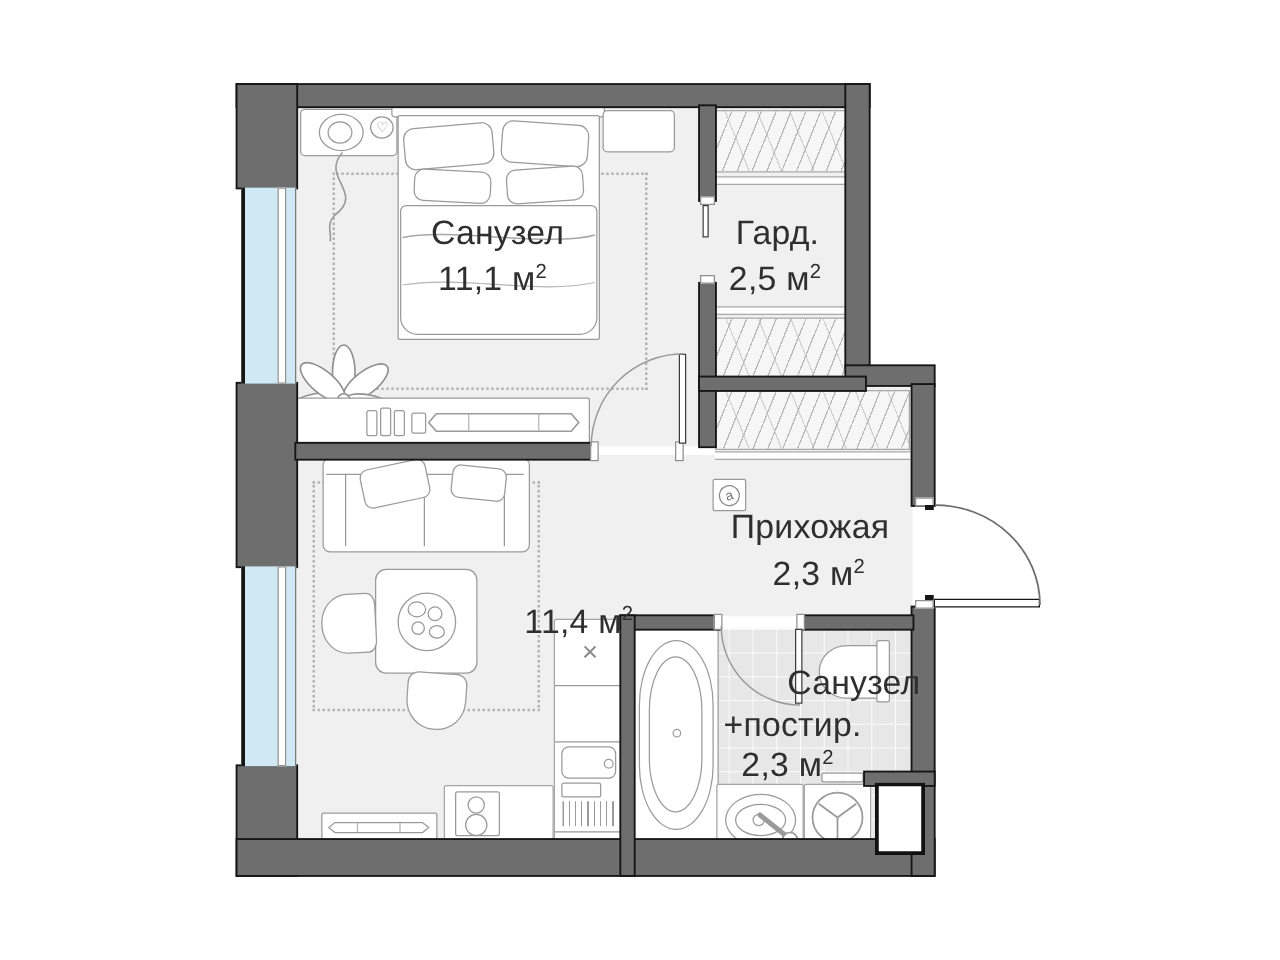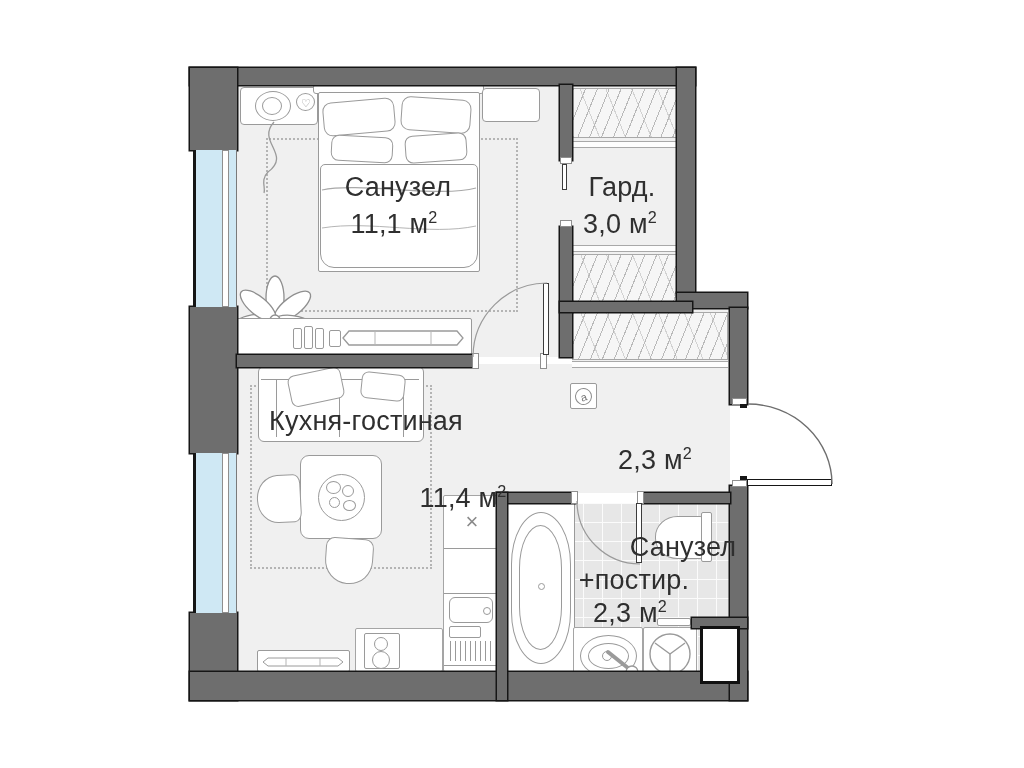--- a/index.html
+++ b/index.html
@@ -246,24 +246,24 @@
   <div class="shaft" style="left:700px;top:626px;width:40px;height:58px;"></div>
 
   <div class="f thin" style="left:570px;top:383px;width:27px;height:26px;">
     <div class="panel-a" style="left:4px;top:4px;">a</div>
   </div>
 
   <div class="label" style="left:398px;top:187px;">Санузел</div>
   <div class="label" style="left:394px;top:223px;"><span>11,1 м</span><sup>2</sup></div>
 
   <div class="label" style="left:622px;top:187px;">Гард.</div>
-  <div class="label" style="left:620px;top:223px;"><span>3,0 м</span><sup>2</sup></div>
-
-  <div class="label" style="left:366px;top:421px;">Кухня-гостиная</div>
+  <div class="label" style="left:620px;top:223px;"><span>2,5 м</span><sup>2</sup></div>
+
   <div class="label" style="left:463px;top:459px;margin-top:38px;"><span>11,4 м</span><sup>2</sup></div>
 
+  <div class="label" style="left:648px;top:422px;">Прихожая</div>
   <div class="label" style="left:655px;top:459px;"><span>2,3 м</span><sup>2</sup></div>
 
   <div class="label" style="left:637px;top:547px;margin-left:46px;">Санузел</div>
   <div class="label" style="left:634px;top:580px;">+постир.</div>
   <div class="label" style="left:630px;top:612px;"><span>2,3 м</span><sup>2</sup></div>
 
 </div>
 
 </body></html>

